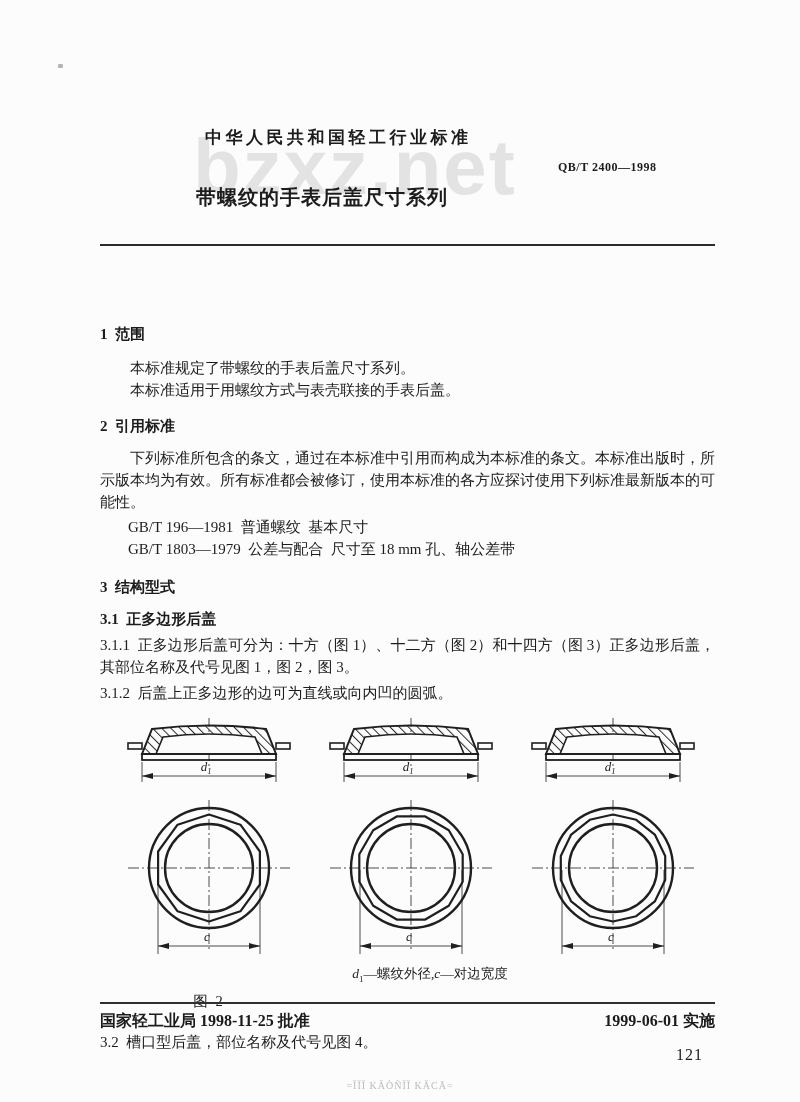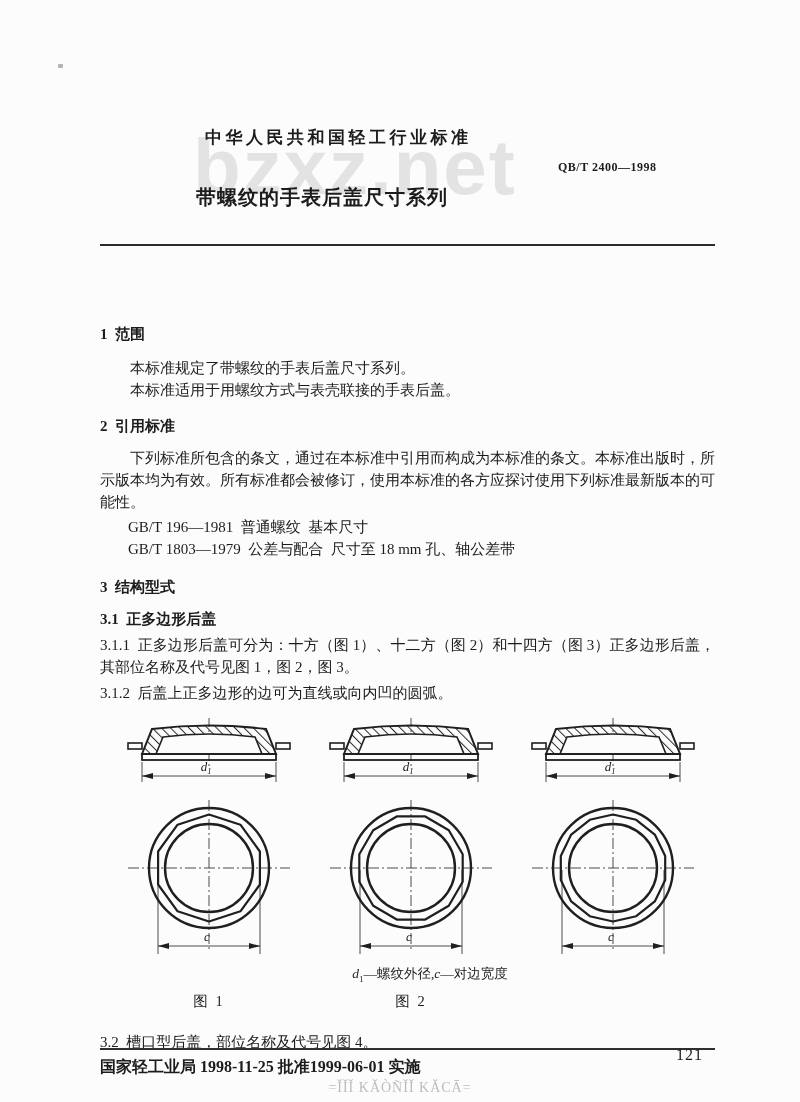--- a/index.html
+++ b/index.html
@@ -56,27 +56,27 @@
   .legend{margin:0 50px 0 110px;text-align:center;font-size:13.5px;line-height:20px;}
   .legend i{font-family:"Liberation Serif",serif;}
   .legend sub{font-size:9px;}
   .caps{display:flex;margin-left:108px;margin-top:3px;}
   .caps span{width:202px;text-align:center;font-size:14.5px;letter-spacing:2px;}
   .s32{margin-top:20px;}
   
   .footer{
     position:absolute;left:100px;top:1002px;width:615px;
     border-top:2.5px solid #2f2f2f;
-    display:flex;justify-content:flex-start;
-    font-size:16px;font-weight:bold;padding-top:7px;margin-top:46px;
+    display:flex;justify-content:space-between;
+    font-size:16px;font-weight:bold;padding-top:7px;
   }
   .pageno{position:absolute;top:1046px;left:676px;font-size:16px;letter-spacing:1px;}
   .wm-bottom{
     position:absolute;left:0;right:0;top:1080px;text-align:center;
-    font-size:14px;color:#bcbcbc;letter-spacing:1px;
+    font-size:10px;color:#bcbcbc;letter-spacing:1px;
   }
   svg .ln{stroke:#1f1f1f;fill:none;}
   svg text{font-family:"Liberation Serif",serif;font-style:italic;fill:#1c1c1c;}
 </style>
 </head>
 <body>
 
 <div class="page">
 
   <svg width="0" height="0" style="position:absolute">
@@ -220,21 +220,20 @@
             <text x="93" y="223" text-anchor="middle" font-size="13">c</text>
           </g>
         </g>
       </svg>
     </div>
   </div>
 
   <div class="legend"><i>d</i><sub>1</sub><span>—螺纹外径,</span><i>c</i><span>—对边宽度</span></div>
 
   <div class="caps">
-    <span>图 1</span>
     <span>图 2</span>
   </div>
 
   <div class="body">
     <div class="p s32">3.2  槽口型后盖，部位名称及代号见图 4。</div>
   </div>
 
   <div class="footer">
     <span>国家轻工业局 1998-11-25 批准</span>
     <span>1999-06-01 实施</span>

